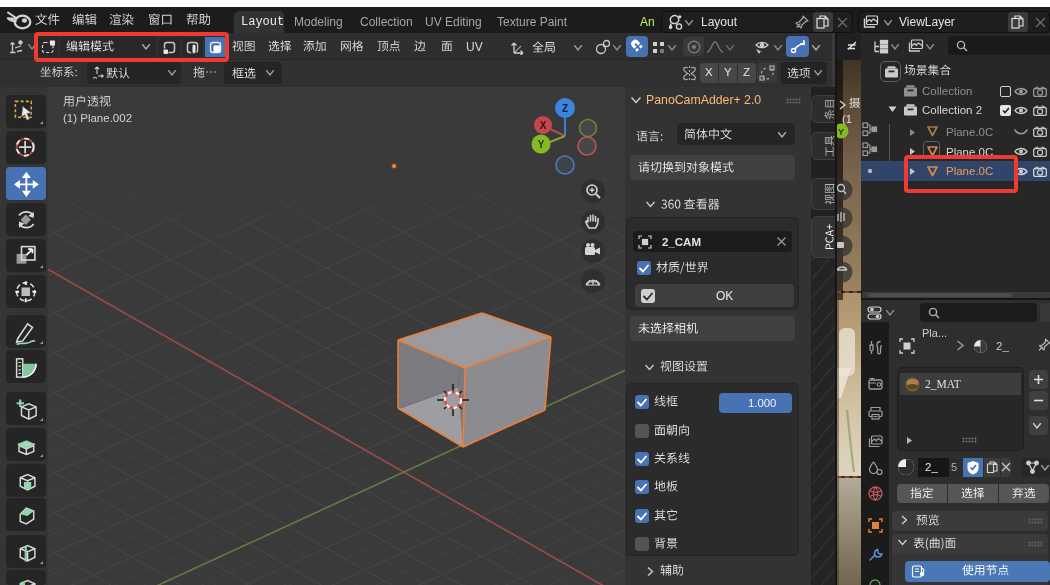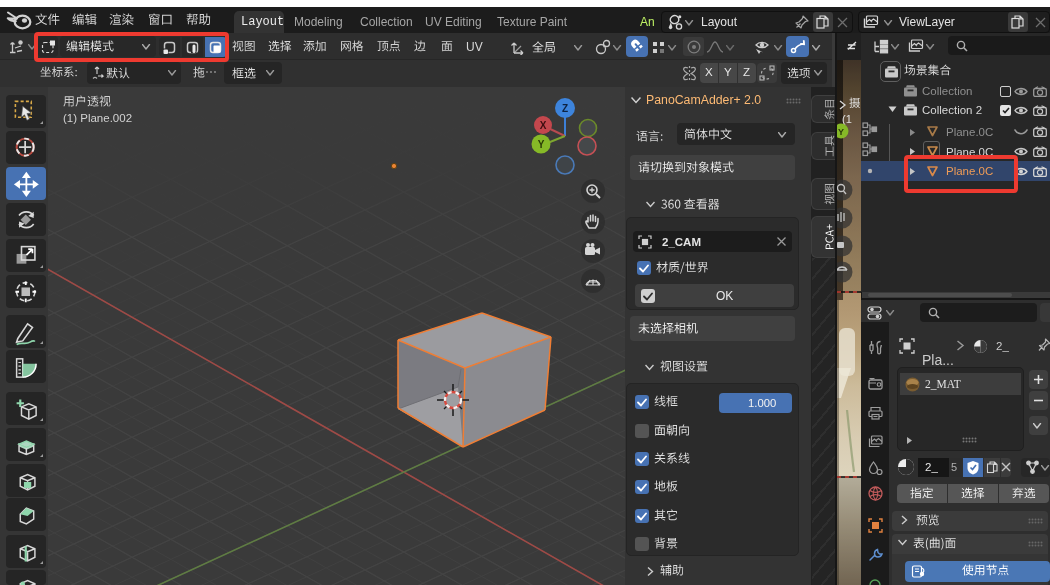--- a/index.html
+++ b/index.html
@@ -1013,21 +1013,21 @@
       <g transform="translate(7,256)">
         <circle cx="7" cy="7" r="5" stroke="#57a55a" stroke-width="1.3" fill="none"></circle>
       </g>
     </svg>
 <svg class="a" style="left:899px;top:338px;" width="16" height="16" viewBox="0 0 16 16">
       <g stroke="#cfcfcf" stroke-width="1.3" fill="none">
 <path d="M1 4 L1 1 L4 1 M12 1 L15 1 L15 4 M15 12 L15 15 L12 15 M4 15 L1 15 L1 12"></path>
 <rect x="4.5" y="4.5" width="7" height="7" fill="#cfcfcf" stroke="none"></rect>
       </g>
     </svg>
-<div class="t" style="left:922px;top:352px;font-size:14px;color:#cccccc;">Pla...</div>
+<div class="t" style="left:922px;top:327px;font-size:11px;color:#cccccc;">Pla...</div>
 <svg class="a" style="left:956px;top:340px;" width="9" height="11" viewBox="0 0 9 11">
       <path d="M1.5 1 L7 5.5 L1.5 10" stroke="#999" stroke-width="1.5" fill="none"></path>
     </svg>
 <svg class="a" style="left:973px;top:339px;" width="15" height="15" viewBox="0 0 15 15">
       <circle cx="7.5" cy="7.5" r="6.5" fill="#e8e8e8"></circle>
       <path d="M7.5 1 A6.5 6.5 0 0 1 7.5 14 Z" fill="#3a3a3a"></path>
       <path d="M7.5 7.5 L1 7.5 A 6.5 6.5 0 0 0 7.5 14 Z" fill="#3a3a3a"></path>
     </svg>
 <div class="t" style="left:996px;top:340px;font-size:11.5px;color:#cccccc;">2_</div>
 <svg class="a" style="left:1038px;top:338px;" width="13" height="14" viewBox="0 0 13 14">

